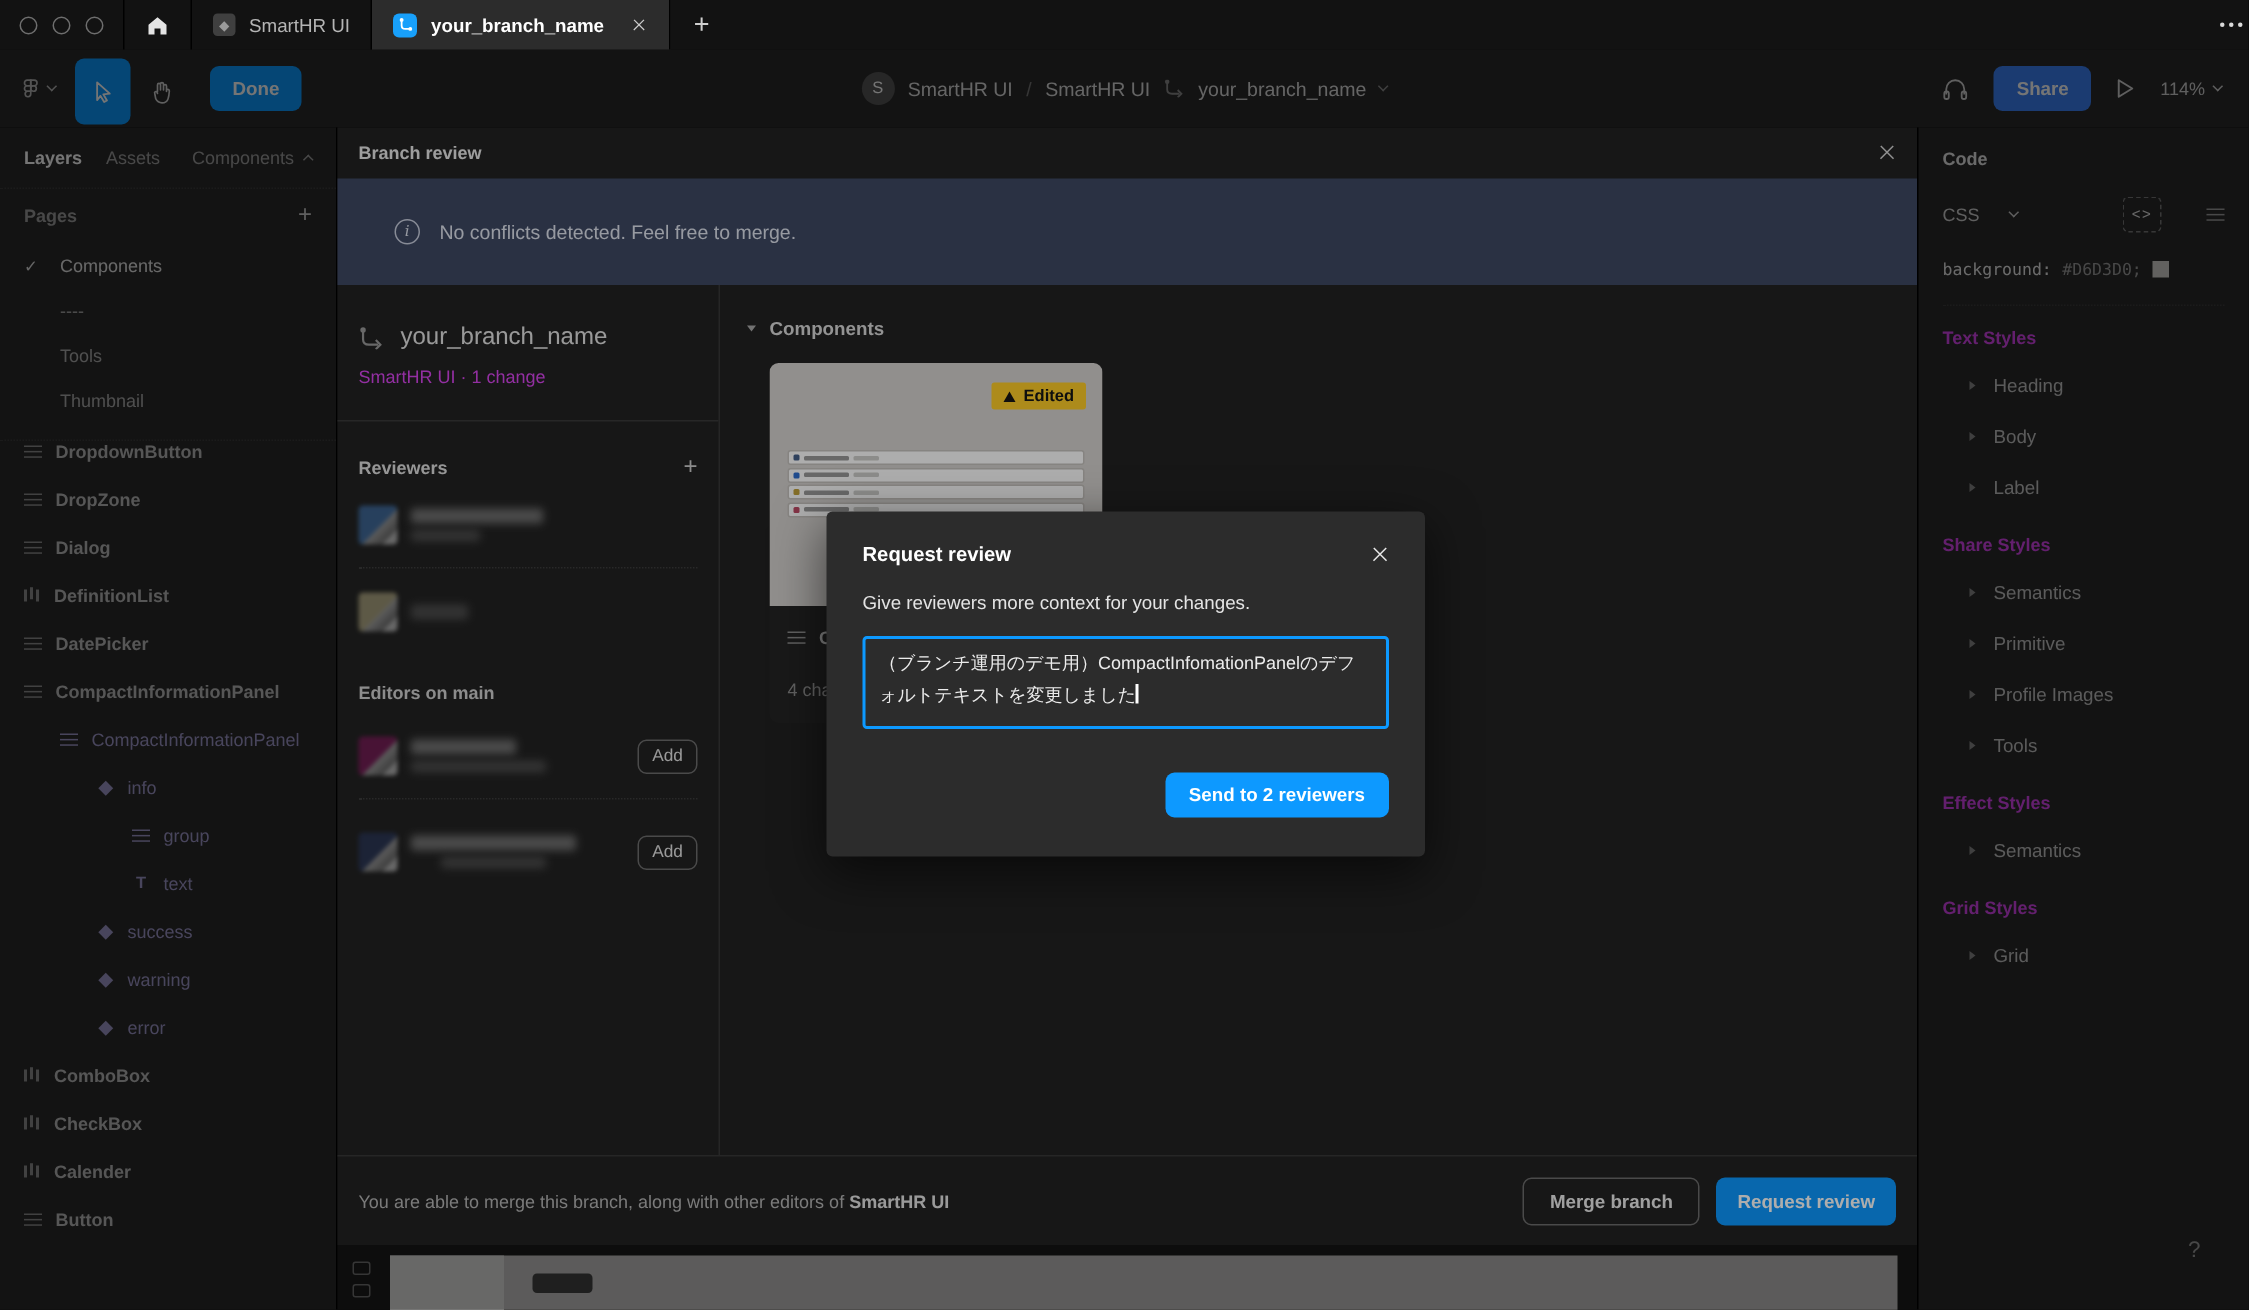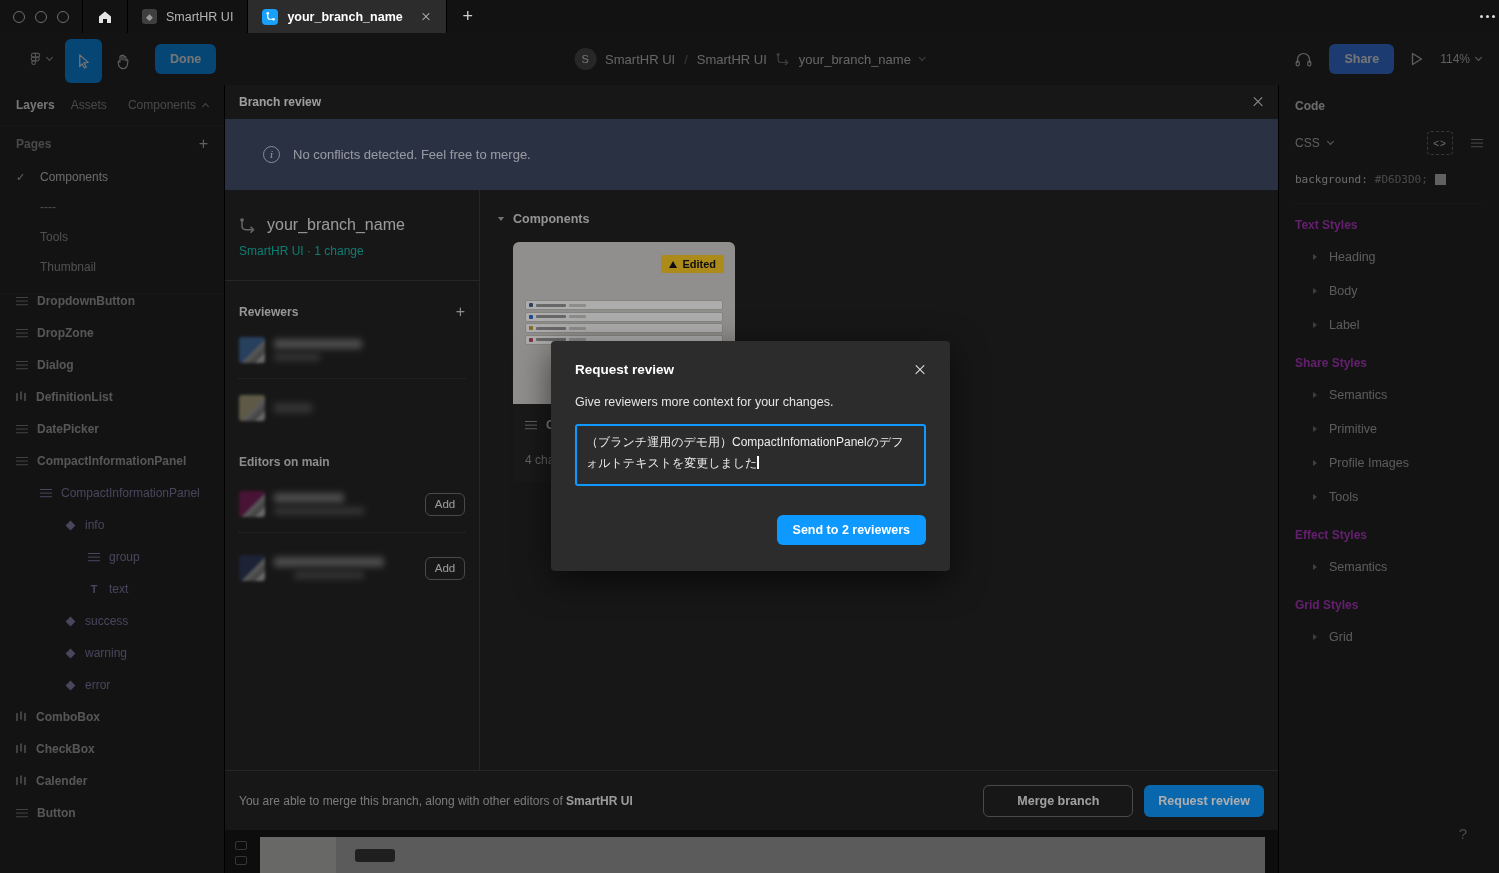--- a/index.html
+++ b/index.html
@@ -26,21 +26,21 @@
 .tri-r{width:0;height:0;border-left:4.5px solid #8a8a8a;border-top:3.5px solid transparent;border-bottom:3.5px solid transparent;display:inline-block}
 .tri-d{width:0;height:0;border-top:4.5px solid #a9a9a9;border-left:3.5px solid transparent;border-right:3.5px solid transparent;display:inline-block}
 .ic-list{width:12px;height:9px;position:relative;display:inline-block;flex:0 0 12px}
 .ic-list:before{content:"";position:absolute;left:0;top:0;width:12px;height:1.4px;background:currentColor;box-shadow:0 3.6px 0 currentColor,0 7.2px 0 currentColor}
 .ic-var{width:11px;height:11px;position:relative;display:inline-block;flex:0 0 11px}
 .ic-var:before{content:"";position:absolute;left:0;top:1.5px;width:1.7px;height:8px;background:currentColor;box-shadow:4px -1.5px 0 currentColor,8px 0 0 currentColor}
 .ic-diamond{width:7px;height:7px;background:currentColor;transform:rotate(45deg);display:inline-block;flex:0 0 7px;margin:0 2.5px}
 .ic-text{width:12px;display:inline-block;flex:0 0 12px;font-size:11px;font-weight:600;text-align:center}
 
 .toolbar{position:absolute;left:0;top:33px;width:1499px;height:52px;background:#2c2c2c}
-.tb-left{position:absolute;left:17px;top:0;height:52px;display:flex;align-items:center}
+.tb-left{position:absolute;left:2px;top:0;height:52px;display:flex;align-items:center}
 .menu-btn{width:46px;height:52px;display:flex;align-items:center;justify-content:center;gap:5px;color:#b5b5b5}
 .tool-btn{width:37px;height:44px;margin:4px 0 0 2px;border-radius:6px;display:flex;align-items:center;justify-content:center;color:#cfcfcf}
 .tool-btn.sel{background:#0d99ff;color:#fff}
 .done-btn{height:30px;margin-left:14px;padding:0 15px;background:#0d99ff;border-radius:6px;color:#fff;font-size:12.5px;font-weight:600;display:flex;align-items:center}
 .crumbs{position:absolute;left:50%;top:0;transform:translateX(-50%);height:52px;display:flex;align-items:center;gap:9px;font-size:13px;color:#dcdcdc;white-space:nowrap}
 .crumb-avatar{width:22px;height:22px;border-radius:50%;background:#565656;color:#fff;font-size:11px;display:flex;align-items:center;justify-content:center}
 .crumb-sep{color:#777}
 .tb-right{position:absolute;right:0;top:0;height:52px;display:flex;align-items:center;gap:16px;padding-right:18px}
 .share-btn{height:30px;padding:0 15px;background:#3b82f6;border-radius:6px;color:#fff;font-size:12.5px;font-weight:600;display:flex;align-items:center}
 .zoom-ctl{display:flex;align-items:center;gap:6px;color:#cfcfcf;font-size:12px}
@@ -59,21 +59,21 @@
 .layers-clip{overflow:hidden}
 .layer-row{height:32px;display:flex;align-items:center;gap:9px;color:#b5b5b5}
 .layer-row.bold{font-weight:700;color:#bcbcbc}
 .layer-row.comp{color:#9e97c9}
 .layer-row .lic{color:#8f8f8f}
 .layer-row.comp .lic{color:#9e97c9}
 .layers-clip>.layer-row:first-child{margin-top:-9px}
 
 .rsb{position:absolute;left:1278px;top:85px;width:221px;height:788px;background:#2c2c2c;border-left:1px solid #000;padding:0 16px;font-size:12px}
 .rsb-code-head{height:42px;display:flex;align-items:center;color:#e8e8e8;font-weight:700}
-.css-row{height:32px;display:flex;align-items:center;gap:8px;color:#cfcfcf}
+.css-row{height:32px;display:flex;align-items:center;gap:20px;color:#cfcfcf}
 .code-toggle{margin-left:auto;width:26px;height:24px;border:1px dashed #7a7a7a;border-radius:4px;display:flex;align-items:center;justify-content:center;color:#e4e4e4;font-size:10px;letter-spacing:1px}
 .lines-ic{margin-left:10px;color:#9e9e9e}
 .code-line{margin-top:14px;font-family:"DejaVu Sans Mono",monospace;font-size:11px;color:#e8e8e8;display:flex;align-items:center}
 .code-line .val{color:#9e9e9e;margin-left:7px}
 .swatch{width:11px;height:11px;margin-left:7px;display:inline-block}
 .rsb-div{border-top:1px dotted #3d3d3d;margin-top:17px}
 .style-head{height:30px;margin-top:6px;display:flex;align-items:center;color:#d946ef;font-weight:700}
 .style-item{height:34px;display:flex;align-items:center;gap:12px;padding-left:18px;color:#c6c6c6;font-size:12.5px}
 .help-q{position:absolute;right:32px;top:740px;color:#9e9e9e;font-size:15px}
 
@@ -89,21 +89,21 @@
 
 .modal{position:absolute;left:225px;top:85px;width:1053px;height:745px;background:#232323;z-index:20;display:flex;flex-direction:column}
 .m-head{height:34px;display:flex;align-items:center;justify-content:space-between;padding:0 14px}
 .m-title{font-size:12px;font-weight:700;color:#e8e8e8}
 .m-close{color:#d6d6d6}
 .m-banner{height:71px;background:#3e4964;display:flex;align-items:center;padding-left:38px;gap:13px;color:#dfe3ee;font-size:13px}
 .info-ic{width:17px;height:17px;border-radius:50%;border:1.3px solid #c9cede;display:flex;align-items:center;justify-content:center;font-size:10px;font-style:italic;font-family:"DejaVu Serif",serif}
 .m-body{flex:1;display:flex;min-height:0}
 .m-left{width:255px;border-right:1px solid #383838;padding:0 14px;position:relative}
 .branch-row{margin-top:26px;display:flex;align-items:center;gap:11px;color:#e2e2e2;font-size:16px}
-.branch-meta{margin-top:10px;color:#14b8a6;font-size:12px}
+.branch-meta{margin-top:10px;color:#d946ef;font-size:12px}
 .m-divider{border-top:1px solid #3a3a3a;margin:22px -14px 0}
 .sec-head{display:flex;justify-content:space-between;align-items:center;margin-top:22px;font-size:12px;font-weight:700;color:#dedede}
 .sec-head.editors{margin-top:34px;font-weight:600;color:#cfcfcf}
 .person-row{display:flex;align-items:center;margin-top:16px;gap:9px}
 .person-row.ed{margin-top:22px}
 .avatar-blur{width:26px;height:26px;border-radius:3px;filter:blur(1.5px);flex:0 0 26px}
 .name-wrap{display:flex;flex-direction:column;gap:4px}
 .name-blur{height:10px;border-radius:2px;background:#6f6f6f;filter:blur(3px)}
 .name-blur.lite{background:#4c4c4c}
 .dot-div{border-top:1px dotted #3d3d3d;margin-top:15px}
@@ -119,21 +119,21 @@
 .t-ic{width:4px;height:4px;border-radius:1px;flex:0 0 4px}
 .t-bar1{width:30px;height:3px;background:#9a9a9a;border-radius:1px}
 .t-bar2{width:17px;height:3px;background:#cfcfcc;border-radius:1px}
 .comp-foot{padding:14px 12px 0}
 .foot-name{display:flex;align-items:center;gap:9px;color:#b9b9b9;font-size:12px;font-weight:600}
 .foot-name .lic{color:#8f8f8f}
 .foot-changes{margin-top:21px;color:#8f8f8f;font-size:12px}
 .m-foot{height:60px;border-top:1px solid #383838;display:flex;align-items:center;padding:0 14px;gap:11px}
 .m-foot-text{font-size:12px;color:#b5b5b5;margin-right:auto}
 .m-foot-text b{color:#e4e4e4}
-.btn-outline{height:32px;padding:0 33px;border:1px solid #6e6e6e;border-radius:6px;color:#ececec;font-size:12.5px;font-weight:600;display:flex;align-items:center;background:transparent}
+.btn-outline{height:32px;padding:0 17px;border:1px solid #6e6e6e;border-radius:6px;color:#ececec;font-size:12.5px;font-weight:600;display:flex;align-items:center;background:transparent}
 .btn-primary{height:32px;padding:0 14px;background:#0d99ff;border:none;border-radius:6px;color:#fff;font-size:12.5px;font-weight:600;display:flex;align-items:center}
 
 .dialog{position:absolute;left:551px;top:341px;width:399px;height:230px;background:#2c2c2c;border-radius:4px;z-index:40;box-shadow:0 10px 34px rgba(0,0,0,.6);padding:0 24px}
 .d-head{display:flex;justify-content:space-between;align-items:center;padding-top:21px}
 .d-title{font-size:13.5px;font-weight:700;color:#fff}
 .d-close{color:#e8e8e8}
 .d-sub{margin-top:18px;font-size:12.5px;color:#e4e4e4}
 .d-textarea{margin-top:15px;height:62px;border:2px solid #0d99ff;border-radius:3px;padding:6px 9px;font-size:12px;line-height:1.72;color:#ececec;overflow:hidden}
 .caret{display:inline-block;width:1.2px;height:13px;background:#fff;vertical-align:-2px}
 .d-send{position:absolute;right:24px;bottom:26px;height:30px;padding:0 16px;background:#0d99ff;border:none;border-radius:6px;color:#fff;font-size:12.5px;font-weight:700;display:flex;align-items:center}

